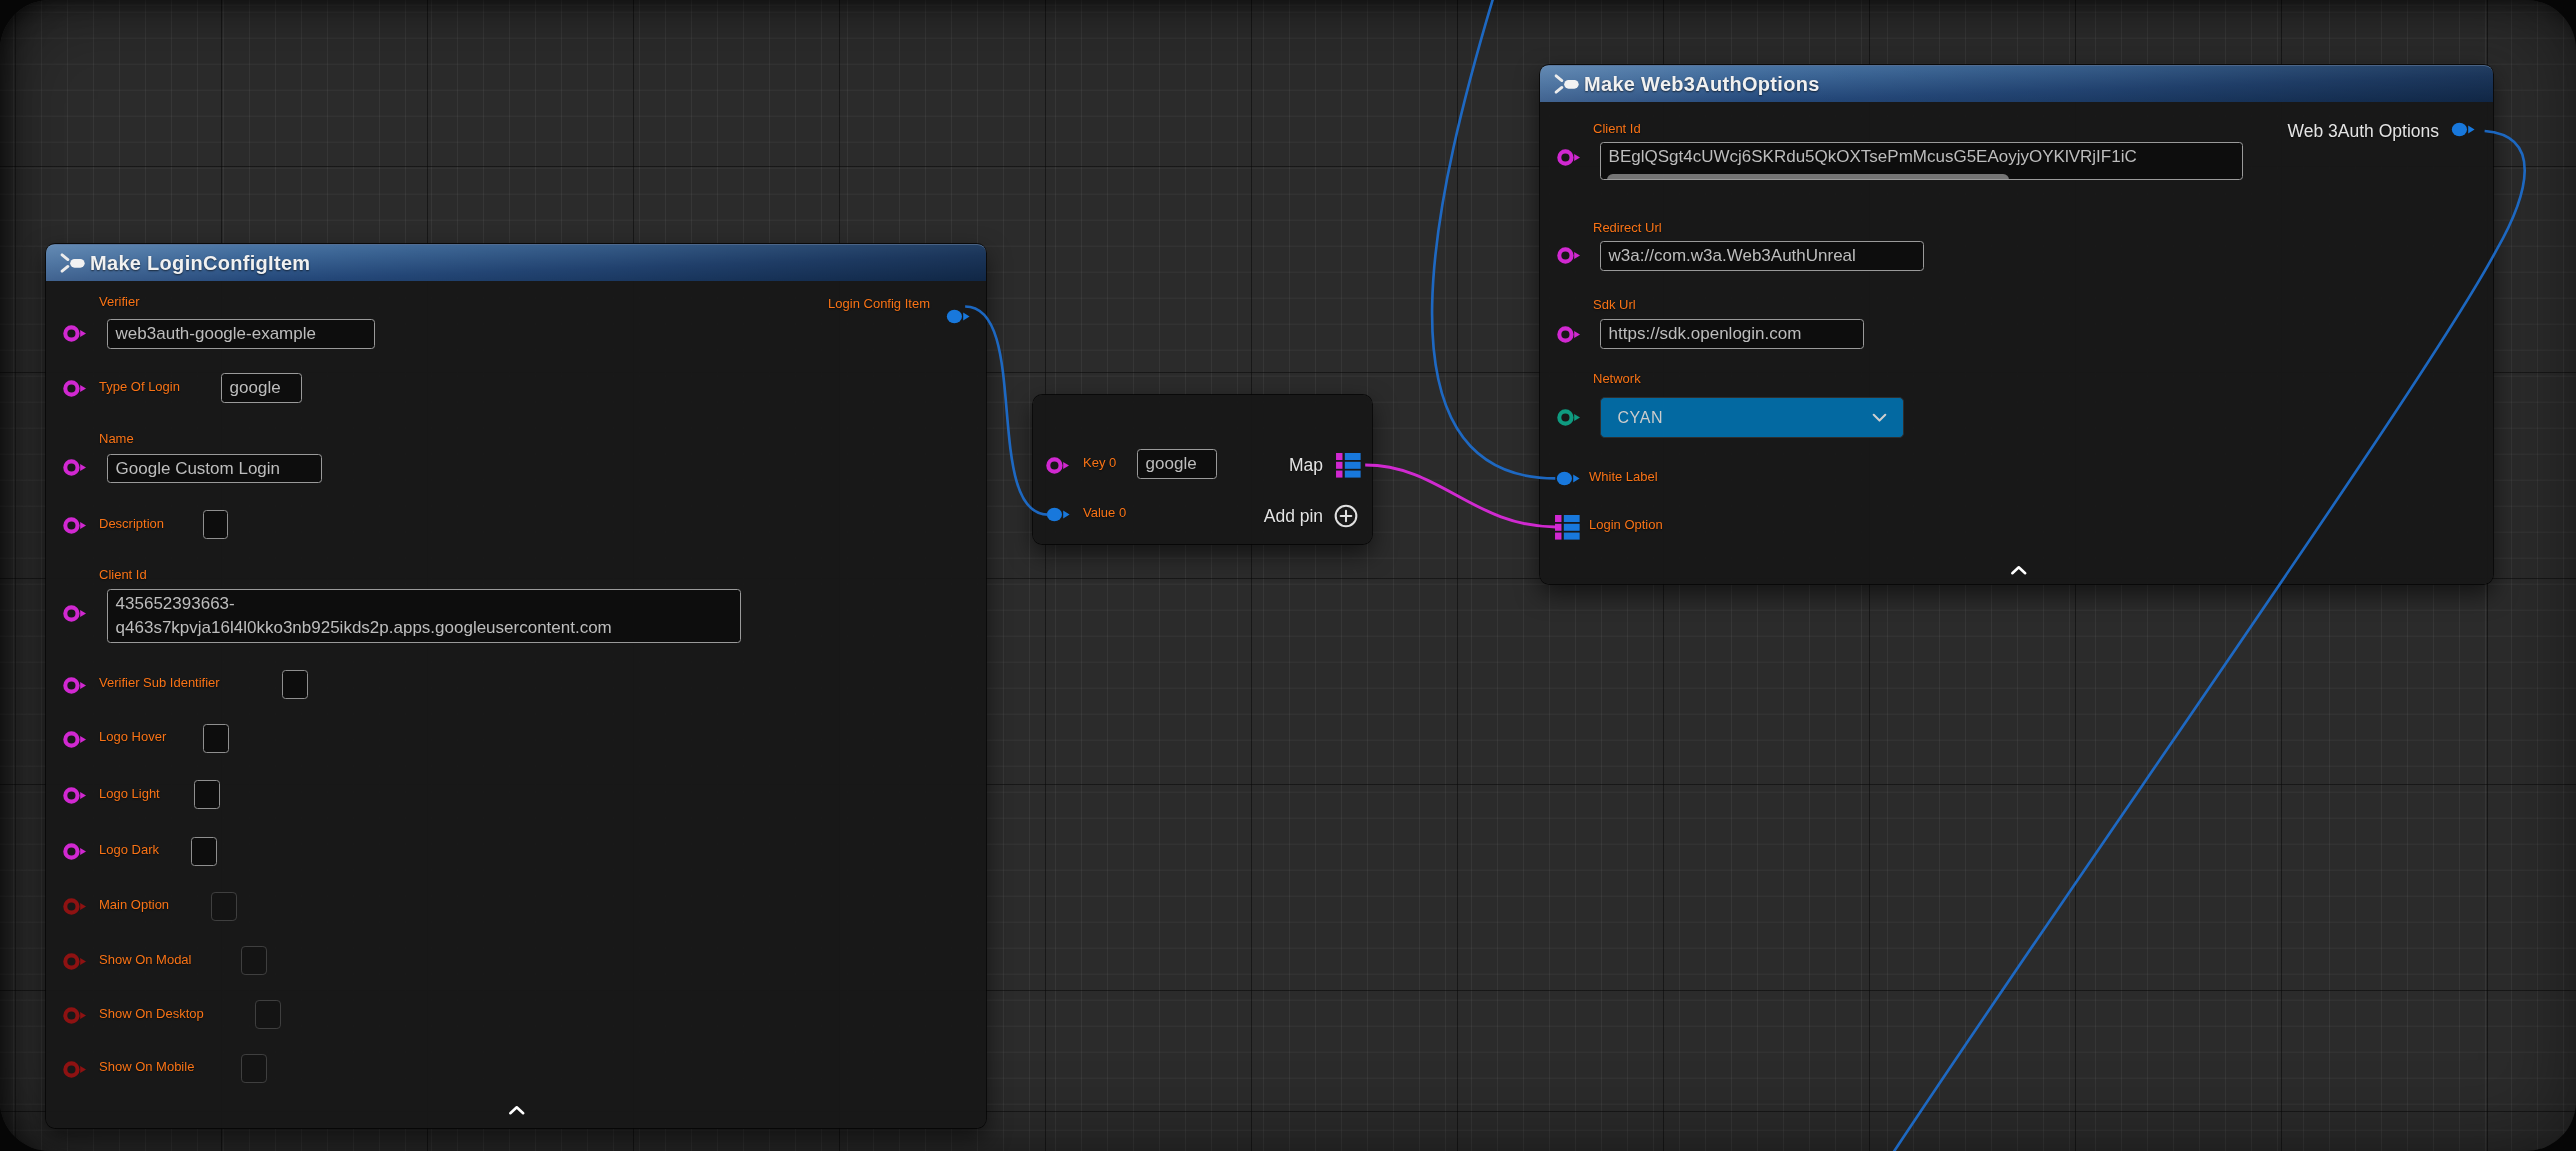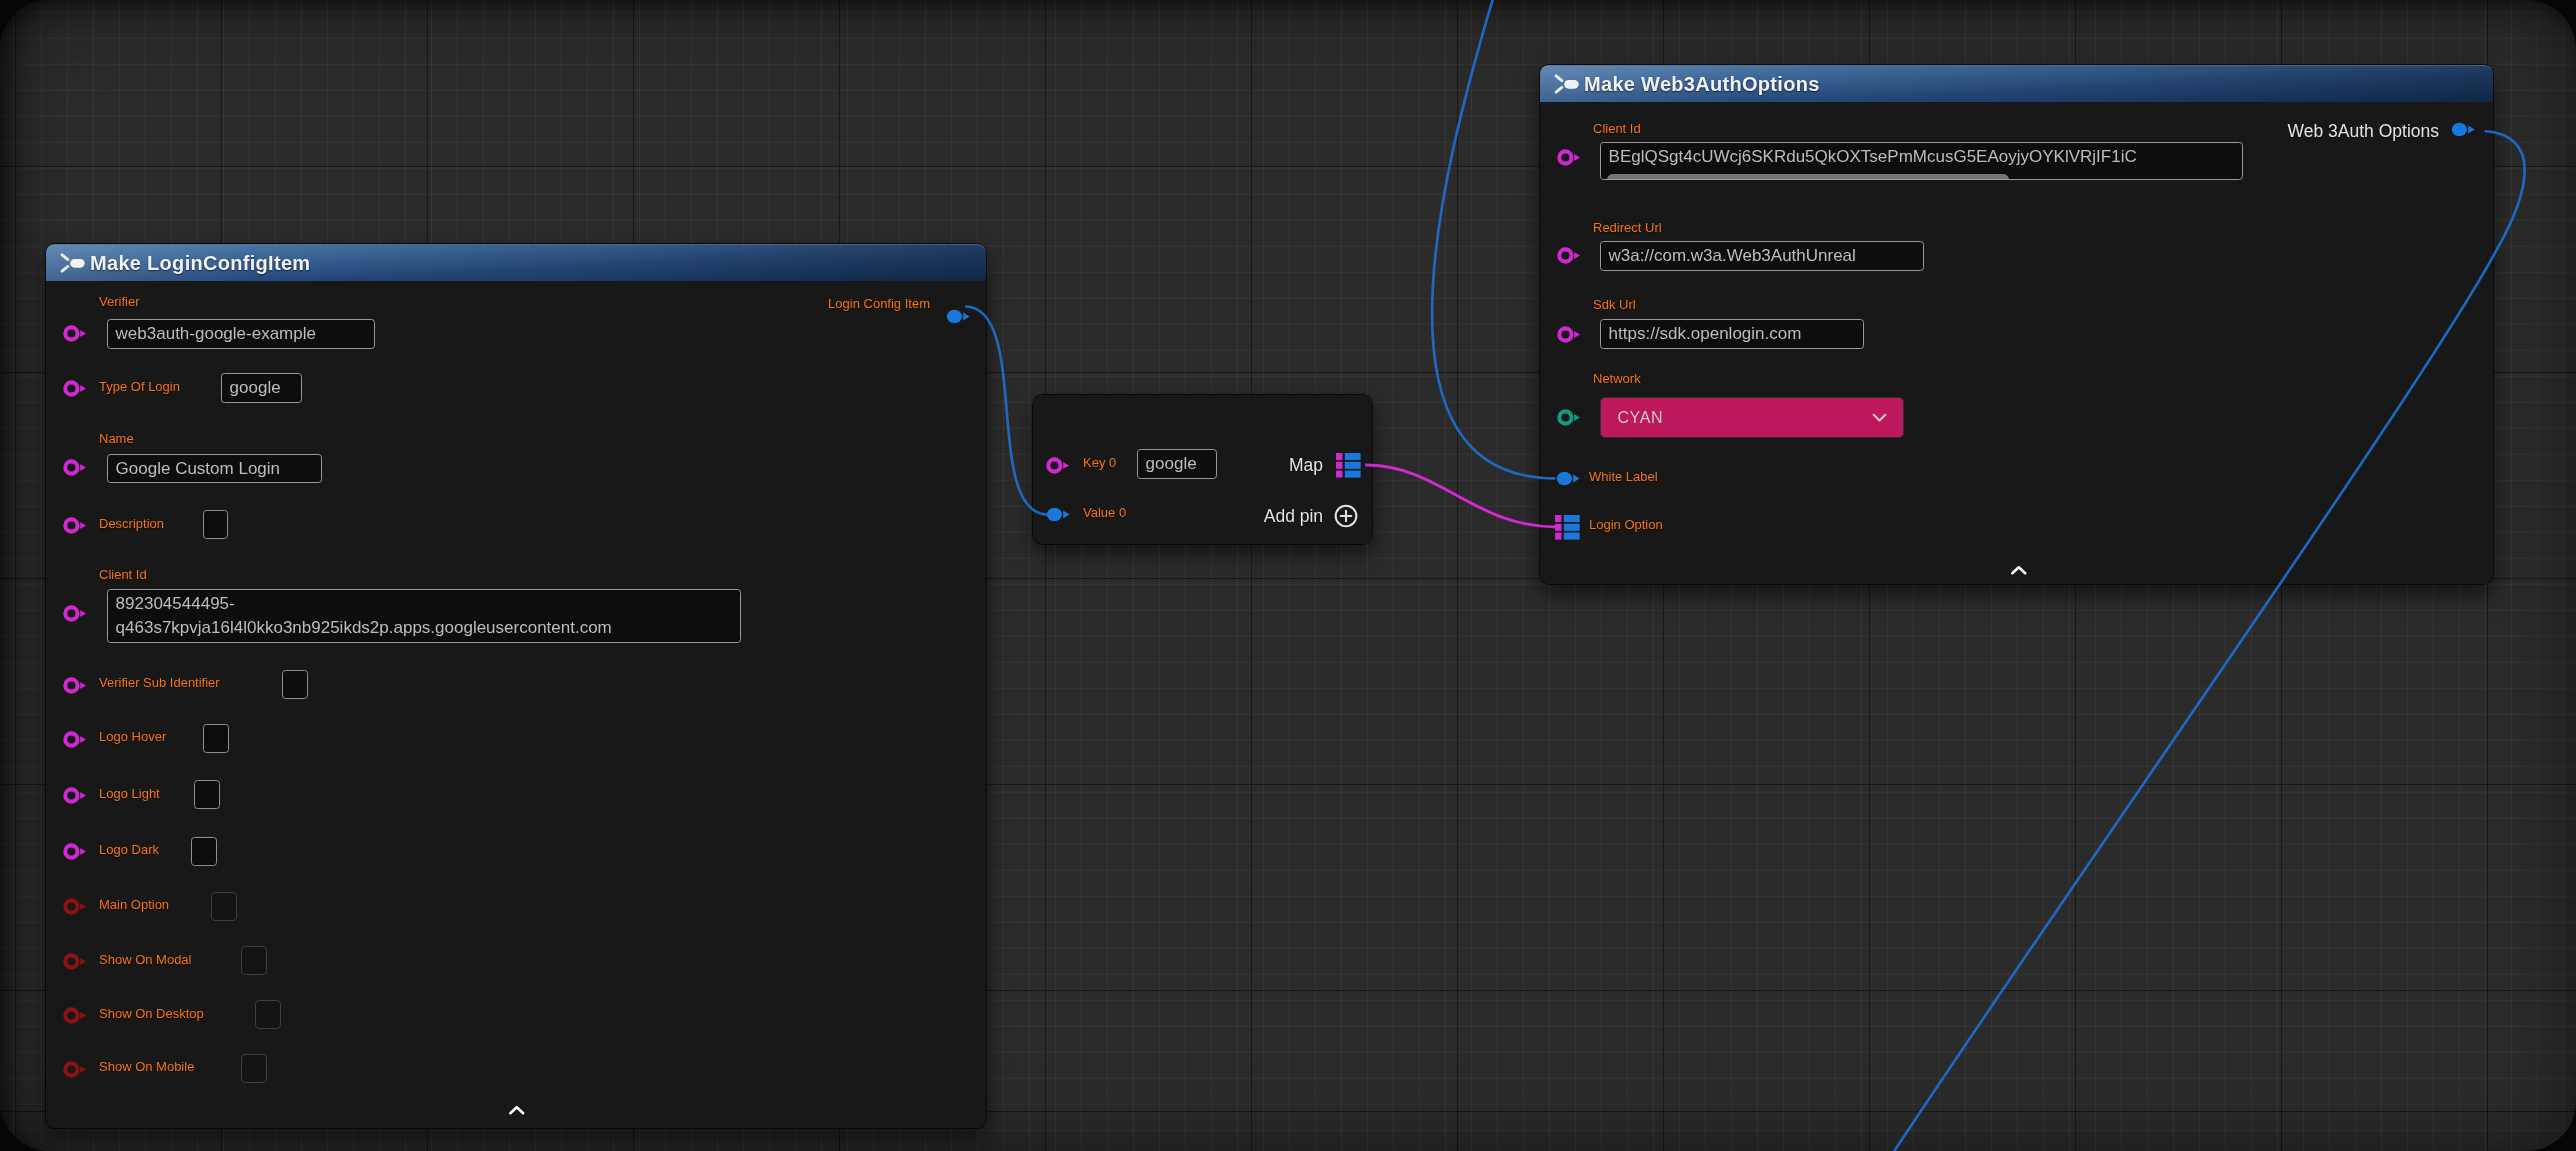--- a/index.html
+++ b/index.html
@@ -26,21 +26,21 @@
     text-shadow:0 1.2px 1.8px rgba(0,0,0,.6);white-space:nowrap;}
   .hdr-icon{position:relative;z-index:2;flex:0 0 auto;}
   .lbl{position:absolute;color:#f97316;font-size:13px;white-space:nowrap;text-shadow:0 1.2px 1.2px rgba(0,0,0,.55);}
   .lbl-r{position:absolute;color:#e4e4e4;font-size:17.5px;white-space:nowrap;text-align:right;text-shadow:0 1.2px 1.2px rgba(0,0,0,.55);}
   .field{position:absolute;box-sizing:border-box;background:#0d0d0d;border:1.2px solid #9a9a9a;border-radius:3.5px;
     color:#bdbdbd;font-size:17px;display:flex;align-items:center;padding:0 7.6px;overflow:hidden;white-space:nowrap;}
   .field-multi{position:absolute;box-sizing:border-box;background:#0d0d0d;border:1.2px solid #9a9a9a;border-radius:3.5px;
     color:#bdbdbd;font-size:17px;line-height:24px;padding:1.8px 7.6px;overflow:hidden;white-space:nowrap;}
   .mini-field{position:absolute;box-sizing:border-box;background:#0d0d0d;border:1.2px solid #8f8f8f;border-radius:3.5px;}
   .checkbox{position:absolute;box-sizing:border-box;background:#141414;border:1.2px solid #3f3f3f;border-radius:4.1px;}
-  .dropdown{position:absolute;box-sizing:border-box;background:#be185d;border:1.2px solid #2e2e2e;border-radius:4.7px;
+  .dropdown{position:absolute;box-sizing:border-box;background:#0369a1;border:1.2px solid #2e2e2e;border-radius:4.7px;
     color:#cccccc;font-size:16px;display:flex;align-items:center;justify-content:space-between;
     padding:0 16.4px;letter-spacing:0.6px;}
   .pin{position:absolute;}
   .scroll-thumb{position:absolute;background:#757575;border-radius:5.8px;}
   .addpin{position:absolute;display:flex;align-items:center;gap:9.4px;color:#e4e4e4;font-size:17.5px;
     text-shadow:0 1.2px 1.2px rgba(0,0,0,.55);}
   svg{display:block;}
 </style>
 </head>
 <body>
@@ -103,21 +103,21 @@
     <div class="mini-field" style="left:157px;top:266px;width:24.6px;height:29px;"></div>
 
     <span class="lbl" style="left:53px;top:323px;">Client Id</span>
     <span class="pin" style="left:16px;top:359px;">
       <svg width="27" height="21" viewBox="0 0 46 36">
           <circle cx="16" cy="18" r="10.5" fill="none" stroke="#d128d1" stroke-width="7"></circle>
           <polygon points="31,12 41,18 31,24" fill="#d128d1"></polygon>
         </svg>
     </span>
     <div class="field-multi" style="left:61px;top:345px;width:634px;height:54px;">
-      <div>892304544495-</div>
+      <div>435652393663-</div>
       <div>q463s7kpvja16l4l0kko3nb925ikds2p.apps.googleusercontent.com</div>
     </div>
 
     <span class="pin" style="left:16px;top:431px;">
       <svg width="27" height="21" viewBox="0 0 46 36">
           <circle cx="16" cy="18" r="10.5" fill="none" stroke="#d128d1" stroke-width="7"></circle>
           <polygon points="31,12 41,18 31,24" fill="#d128d1"></polygon>
         </svg>
     </span>
     <span class="lbl" style="left:53px;top:431px;">Verifier Sub Identifier</span>

